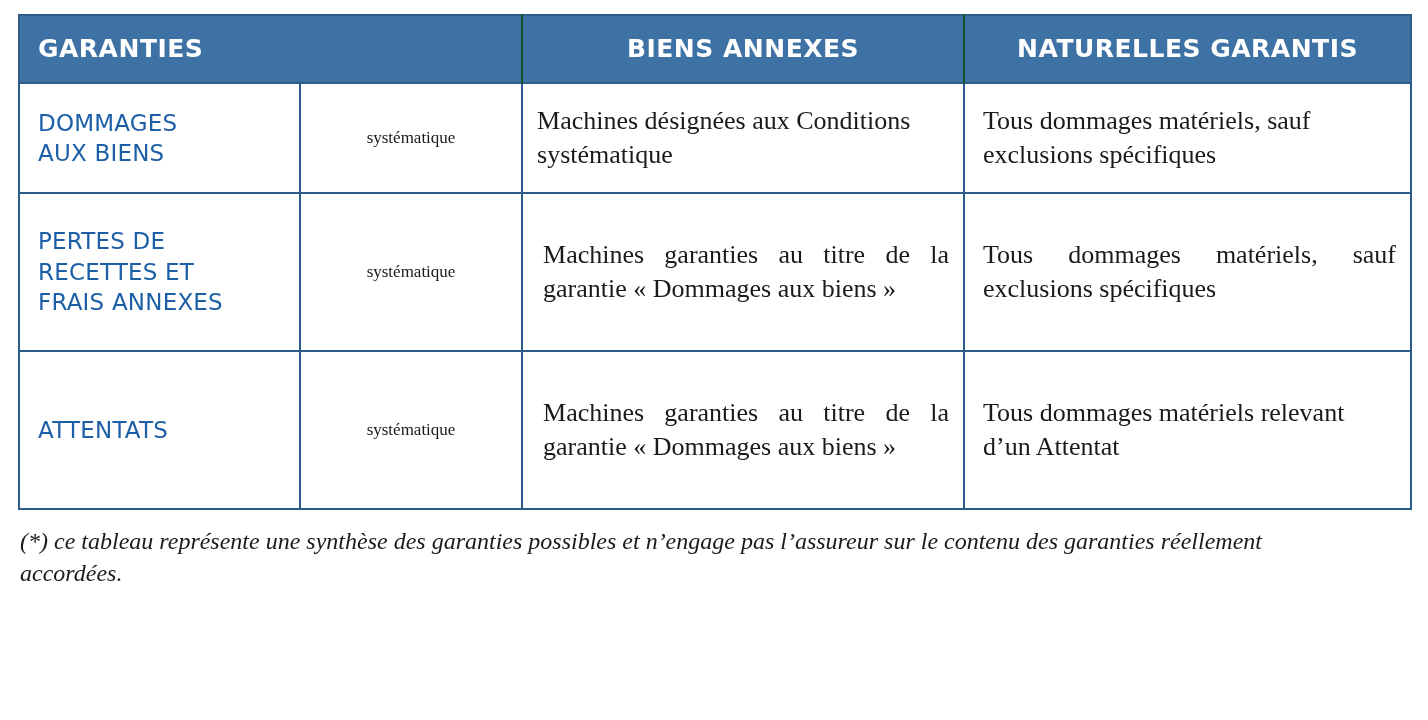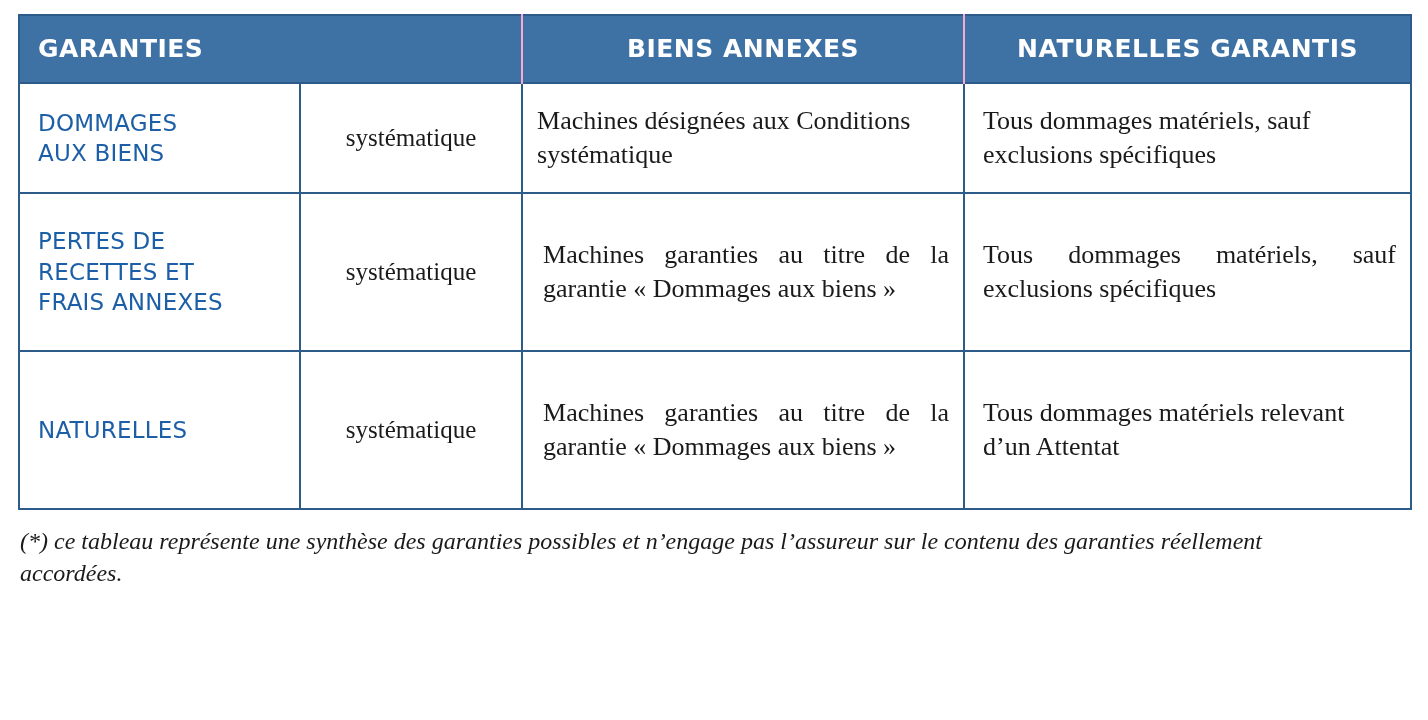--- a/index.html
+++ b/index.html
@@ -33,21 +33,21 @@
 
   thead th {
     background: #3e72a5;
     color: #ffffff;
     font-family: "DejaVu Sans", sans-serif;
     font-weight: bold;
     font-size: 25px;
     letter-spacing: 0.5px;
     text-align: center;
     padding: 10px 8px 12px 8px;
-    border-right: 2px solid #f9a8d4;
+    border-right: 2px solid #14532d;
     vertical-align: middle;
     height: 44px;
   }
   thead th.head-garanties {
     text-align: left;
     padding-left: 18px;
   }
   thead th:last-child { border-right: none; }
 
   tbody td {
@@ -68,21 +68,21 @@
     font-size: 23px;
     color: #1d5fa6;
     letter-spacing: 0.2px;
     line-height: 1.32;
     padding-left: 18px;
     padding-right: 10px;
     margin-left: 16px;
   }
   td.cell-mode {
     text-align: center;
-    font-size: 25px;
+    font-size: 17px;
     font-family: "Liberation Serif", serif;
     margin-left: 8px;
   }
   td.cell-goods {
     text-align: left;
   }
   td.cell-goods.justify {
     text-align: justify;
     text-align-last: left;
     padding-left: 20px;
@@ -142,21 +142,21 @@
 
       <tr class="row-h2">
         <td class="cell-guarantee">PERTES DE<br>RECETTES ET<br>FRAIS ANNEXES</td>
         <td class="cell-mode">systématique</td>
         <td class="cell-goods justify">Machines garanties au titre de la garantie « Dommages aux biens »</td>
         <td class="cell-events justify">Tous dommages matériels, sauf exclusions spécifiques</td>
       </tr>
 
 
       <tr class="row-h4">
-        <td class="cell-guarantee">NATURELLES</td>
+        <td class="cell-guarantee">ATTENTATS</td>
         <td class="cell-mode">systématique</td>
         <td class="cell-goods justify">Machines garanties au titre de la garantie « Dommages aux biens »</td>
         <td class="cell-events">Tous dommages matériels relevant d’un Attentat</td>
       </tr>
 
     </tbody>
   </table>
 
   <div class="footnote">(*) ce tableau représente une synthèse des garanties possibles et n’engage pas l’assureur sur le contenu des garanties réellement accordées.</div>
 

